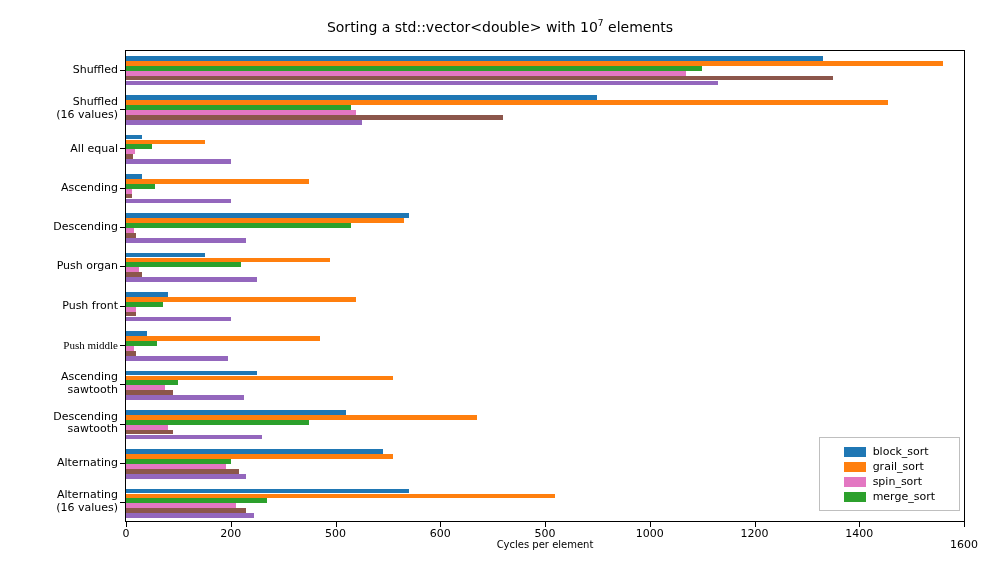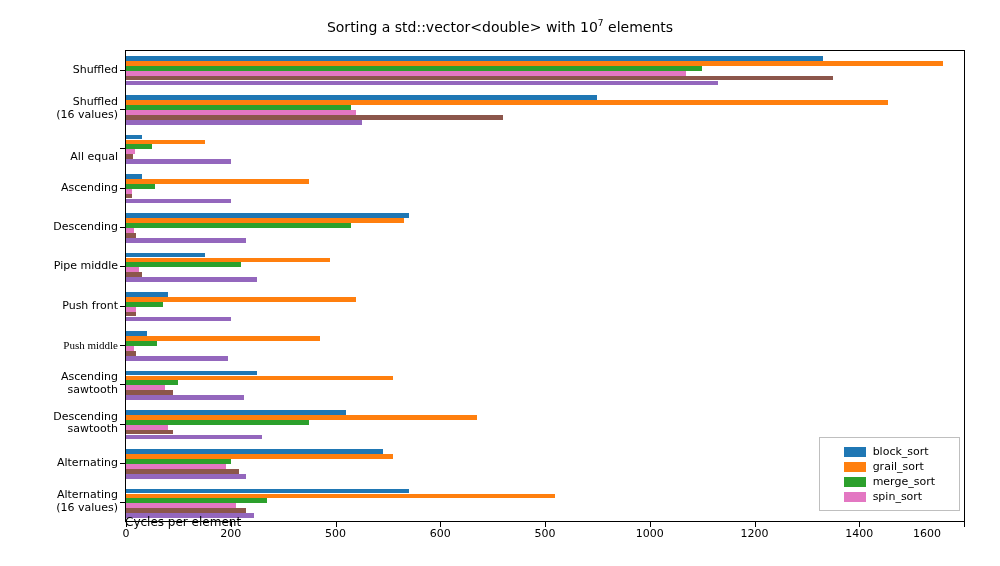--- a/index.html
+++ b/index.html
@@ -32,22 +32,23 @@
     top: 50px;
     width: 840px;
     height: 472px;
     border: 1px solid #000;
     box-sizing: border-box;
   }
   .xlabel {
     position: absolute;
     left: 125px;
     width: 840px;
-    top: 515px;
-    font-size: 12px;
+    top: 539px;
+    text-align: center;
+    font-size: 10px;
   }
   
   .xtick {
     position: absolute;
     top: 527px;
     transform: translateX(-50%);
     font-size: 11px;
   }
   .xtick-mark {
     position: absolute;
@@ -187,24 +188,24 @@
       <div class="bar" style="top: 442.5px; height: 4.91667px; width: 429.475px; background: rgb(255, 127, 14);"></div>
       <div class="bar" style="top: 447.417px; height: 4.91667px; width: 141.412px; background: rgb(44, 160, 44);"></div>
       <div class="bar" style="top: 452.333px; height: 4.91667px; width: 109.987px; background: rgb(227, 119, 194);"></div>
       <div class="bar" style="top: 457.25px; height: 4.91667px; width: 120.462px; background: rgb(140, 86, 75);"></div>
       <div class="bar" style="top: 462.167px; height: 4.91667px; width: 128.319px; background: rgb(148, 103, 189);"></div>
     </div>
 
   <div class="ylabels" id="ylabels">
       <div class="ylabel-row" style="top: 19.6667px;">Shuffled</div>
       <div class="ylabel-row" style="top: 59px;">Shuffled<br>(16 values)</div>
-      <div class="ylabel-row" style="top: 107px;">All equal</div>
+      <div class="ylabel-row" style="top: 99px;">All equal</div>
       <div class="ylabel-row" style="top: 137.667px;">Ascending</div>
       <div class="ylabel-row" style="top: 177px;">Descending</div>
-      <div class="ylabel-row" style="top: 216.333px;">Pipe middle</div>
+      <div class="ylabel-row" style="top: 216.333px;">Push organ</div>
       <div class="ylabel-row" style="top: 255.667px;">Push front</div>
       <div class="ylabel-row" style="top: 295px; font-family: Liberation Serif, serif;">Push middle</div>
       <div class="ylabel-row" style="top: 334.333px;">Ascending<br>sawtooth</div>
       <div class="ylabel-row" style="top: 373.667px;">Descending<br>sawtooth</div>
       <div class="ylabel-row" style="top: 413px;">Alternating</div>
       <div class="ylabel-row" style="top: 452.333px;">Alternating<br>(16 values)</div>
     </div>
   <div id="yticks-holder">
       <div class="ytick-mark" style="top: 69.6667px;"></div>
       <div class="ytick-mark" style="top: 109px;"></div>
@@ -231,37 +232,37 @@
       <div class="xtick" style="left: 440.25px;">600</div>
       <div class="xtick-mark" style="left: 545px;"></div>
       <div class="xtick" style="left: 545px;">500</div>
       <div class="xtick-mark" style="left: 649.75px;"></div>
       <div class="xtick" style="left: 649.75px;">1000</div>
       <div class="xtick-mark" style="left: 754.5px;"></div>
       <div class="xtick" style="left: 754.5px;">1200</div>
       <div class="xtick-mark" style="left: 859.25px;"></div>
       <div class="xtick" style="left: 859.25px;">1400</div>
       <div class="xtick-mark" style="left: 964px;"></div>
-      <div class="xtick" style="left: 927px;">1600</div>
+      <div class="xtick" style="left: 964px; margin-top: 11px;">1600</div>
     </div>
 
   <div class="xlabel">Cycles per element</div>
 
   <div class="legend" id="legend">
       <div class="legend-row">
         <div class="legend-swatch" style="background: rgb(31, 119, 180);"></div>
         <span>block_sort</span>
       </div>
       <div class="legend-row">
         <div class="legend-swatch" style="background: rgb(255, 127, 14);"></div>
         <span>grail_sort</span>
       </div>
       <div class="legend-row">
+        <div class="legend-swatch" style="background: rgb(227, 119, 194);"></div>
+        <span>spin_sort</span>
+      </div>
+      <div class="legend-row">
         <div class="legend-swatch" style="background: rgb(44, 160, 44);"></div>
         <span>merge_sort</span>
       </div>
-      <div class="legend-row">
-        <div class="legend-swatch" style="background: rgb(227, 119, 194);"></div>
-        <span>spin_sort</span>
-      </div>
     </div>
 
 </div>
 
 </body></html>

